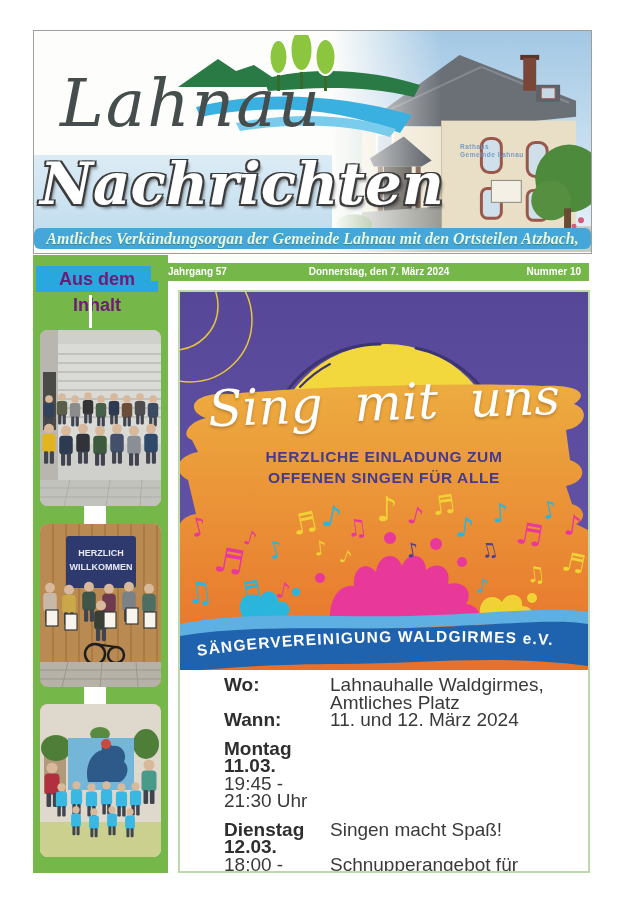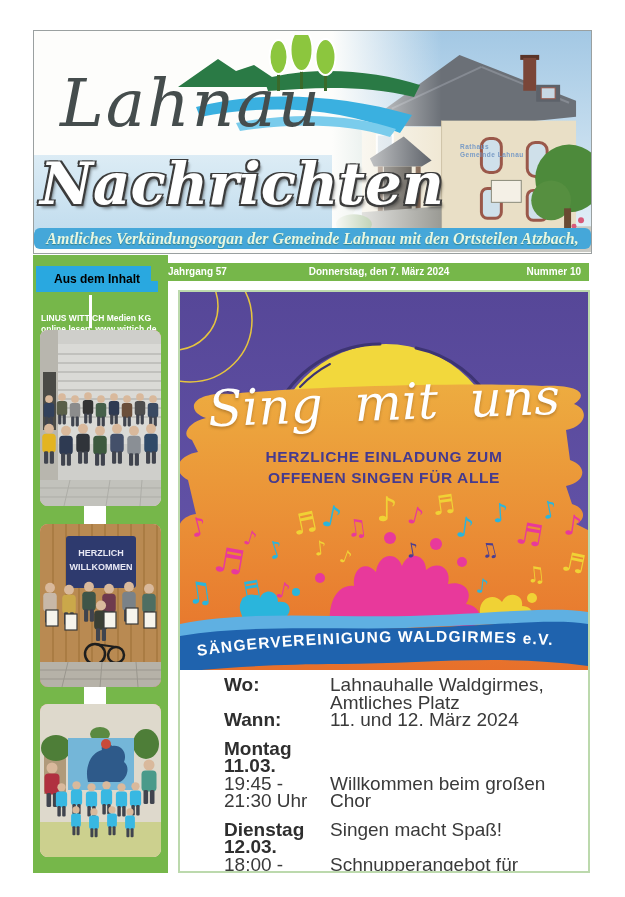--- a/index.html
+++ b/index.html
@@ -28,22 +28,22 @@
 
   
   .issuebar{left:151px;top:263px;width:438px;height:18px;background:#76b74a;
             color:#ffffff;font-size:10px;font-weight:bold;line-height:18px;z-index:5;}
   .issuebar .vol{position:absolute;left:17px;}
   .issuebar .dat{position:absolute;left:0;width:100%;text-align:center;padding-left:9px;}
   .issuebar .num{position:absolute;right:8px;}
 
   
   .sidebar{left:33px;top:255px;width:135px;height:618px;background:#76b74a;}
-  .sb-head{left:3px;top:11px;width:122px;height:26px;background:#29a8e0;color:#000000;
-           font-size:12px;font-weight:bold;text-align:center;line-height:26px;}
+  .sb-head{left:3px;top:11px;width:122px;height:26px;background:#29a8e0;color:#701a75;
+           font-size:18px;font-weight:bold;text-align:center;line-height:26px;}
   .sb-pub{left:8px;top:58px;color:#ffffff;font-size:8.5px;font-weight:bold;line-height:11px;}
   .sb-photo{border-radius:8px;overflow:hidden;background:#fca5a5;}
   .sb-ph1{left:7px;top:75px;width:121px;height:176px;}
   .sb-ph2{left:7px;top:269px;width:121px;height:163px;}
   .sb-ph3{left:7px;top:449px;width:121px;height:153px;}
   .sb-conn{background:#ffffff;}
   .sb-c0{left:56px;top:40px;width:3px;height:33px;}
   .sb-c1{left:51px;top:251px;width:22px;height:18px;}
   .sb-c2{left:51px;top:432px;width:22px;height:17px;}
   .sb-photo svg{display:block;width:100%;height:100%;}
@@ -153,24 +153,20 @@
 
 <div class="abs issuebar">
   <span class="vol">Jahrgang 57</span>
   <span class="dat">Donnerstag, den 7. März 2024</span>
   <span class="num">Nummer 10</span>
 </div>
 
 <div class="abs sidebar">
   <div class="abs sb-head">Aus dem Inhalt</div>
   <div class="abs sb-conn sb-c0"></div>
-  <div class="abs sb-pub">
-    <div>LINUS WITTICH Medien KG</div>
-    <div>online lesen: www.wittich.de</div>
-  </div>
 
   <div class="abs sb-photo sb-ph1">
     <svg viewBox="0 0 121 176" preserveAspectRatio="none">
       <rect width="121" height="176" fill="#cfcfcb"></rect>
       <rect x="0" y="0" width="18" height="176" fill="#b8b6ae"></rect>
       <rect x="3" y="42" width="13" height="58" fill="#4a4a46"></rect>
       <rect x="18" y="14" width="103" height="100" fill="#dadad6"></rect>
       <g stroke="#b9b9b5" stroke-width="1.5">
         <line x1="18" y1="24" x2="121" y2="24"></line>
           <line x1="18" y1="33" x2="121" y2="33"></line>
@@ -370,21 +366,20 @@
     <div class="b">Wo:</div>
     <div>Lahnauhalle Waldgirmes, Amtliches Platz</div>
     <div class="b">Wann:</div>
     <div>11. und 12. März 2024</div>
 
     <div class="sp"></div>
 
     <div class="b">Montag 11.03.</div>
     <div></div>
     <div>19:45 - 21:30 Uhr</div>
-    <div>Willkommen beim großen Chor</div>
 
     <div class="sp"></div>
 
     <div class="b">Dienstag 12.03.</div>
     <div>Singen macht Spaß!</div>
     <div>18:00 - 18:45 Uhr</div>
     <div>Schnupperangebot für Kinder ab 6 Jahren</div>
     <div>18:45 - 19:45 Uhr</div>
 
   </div>

